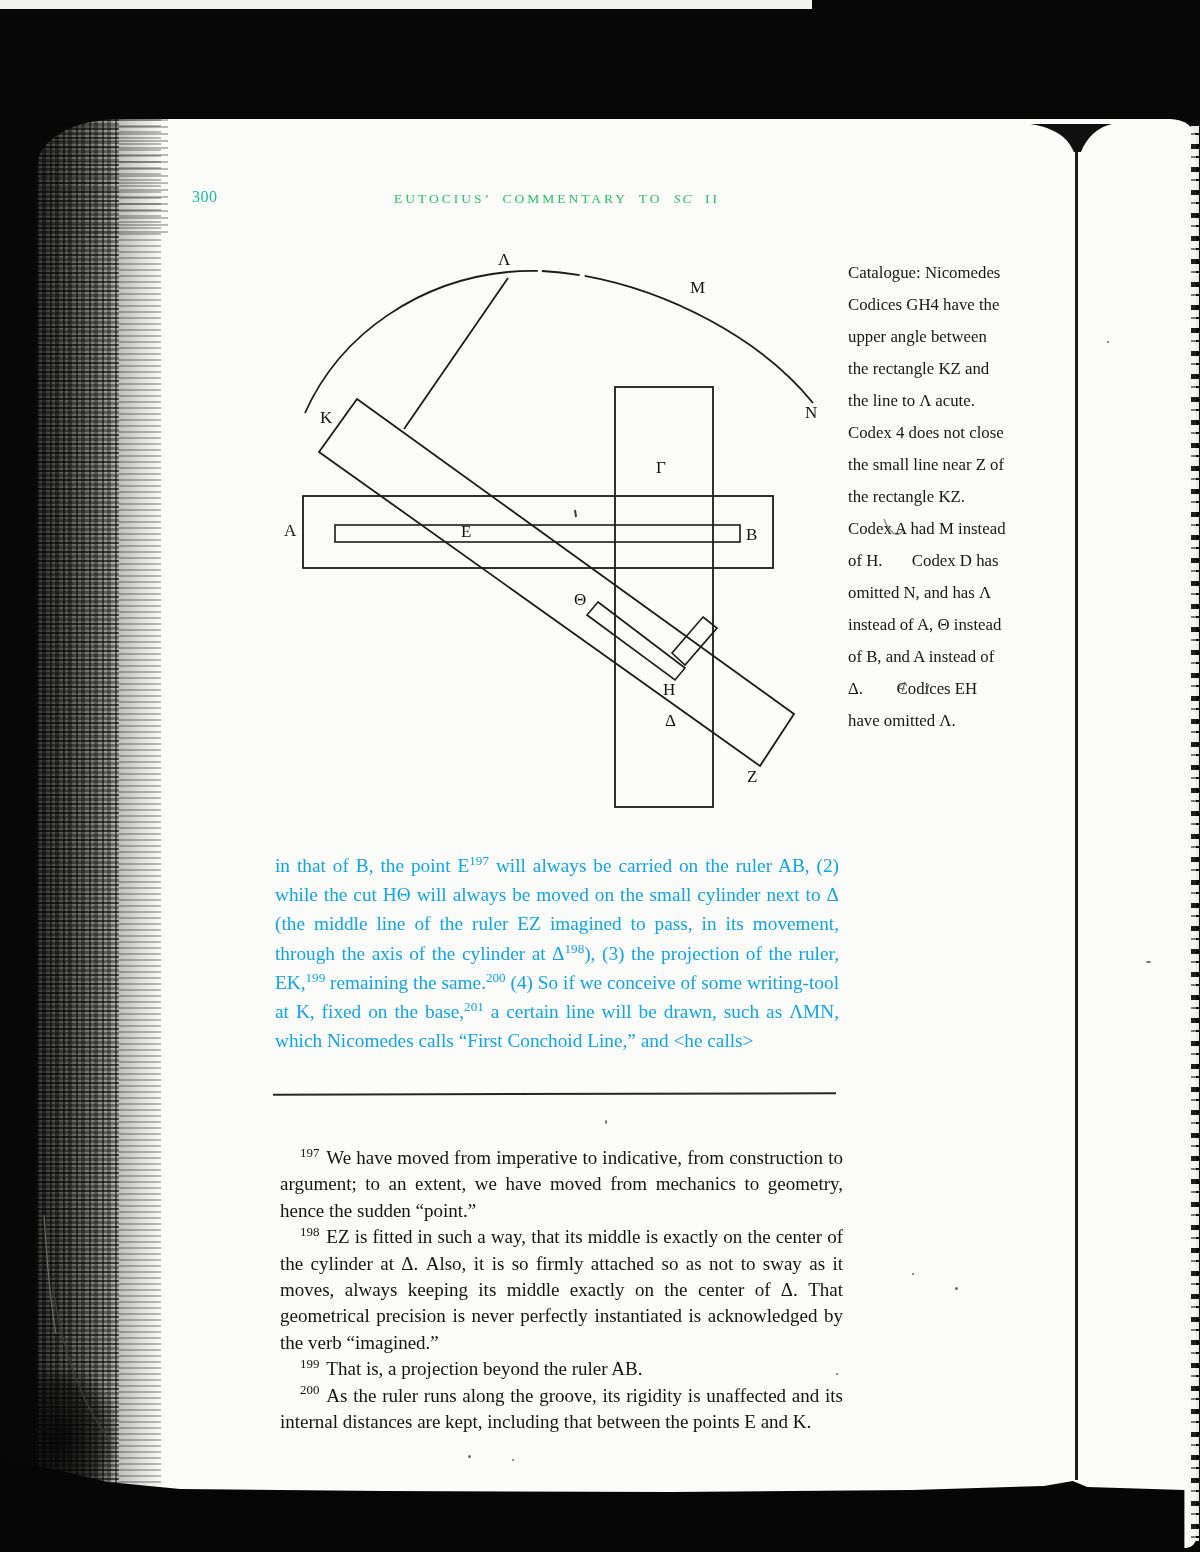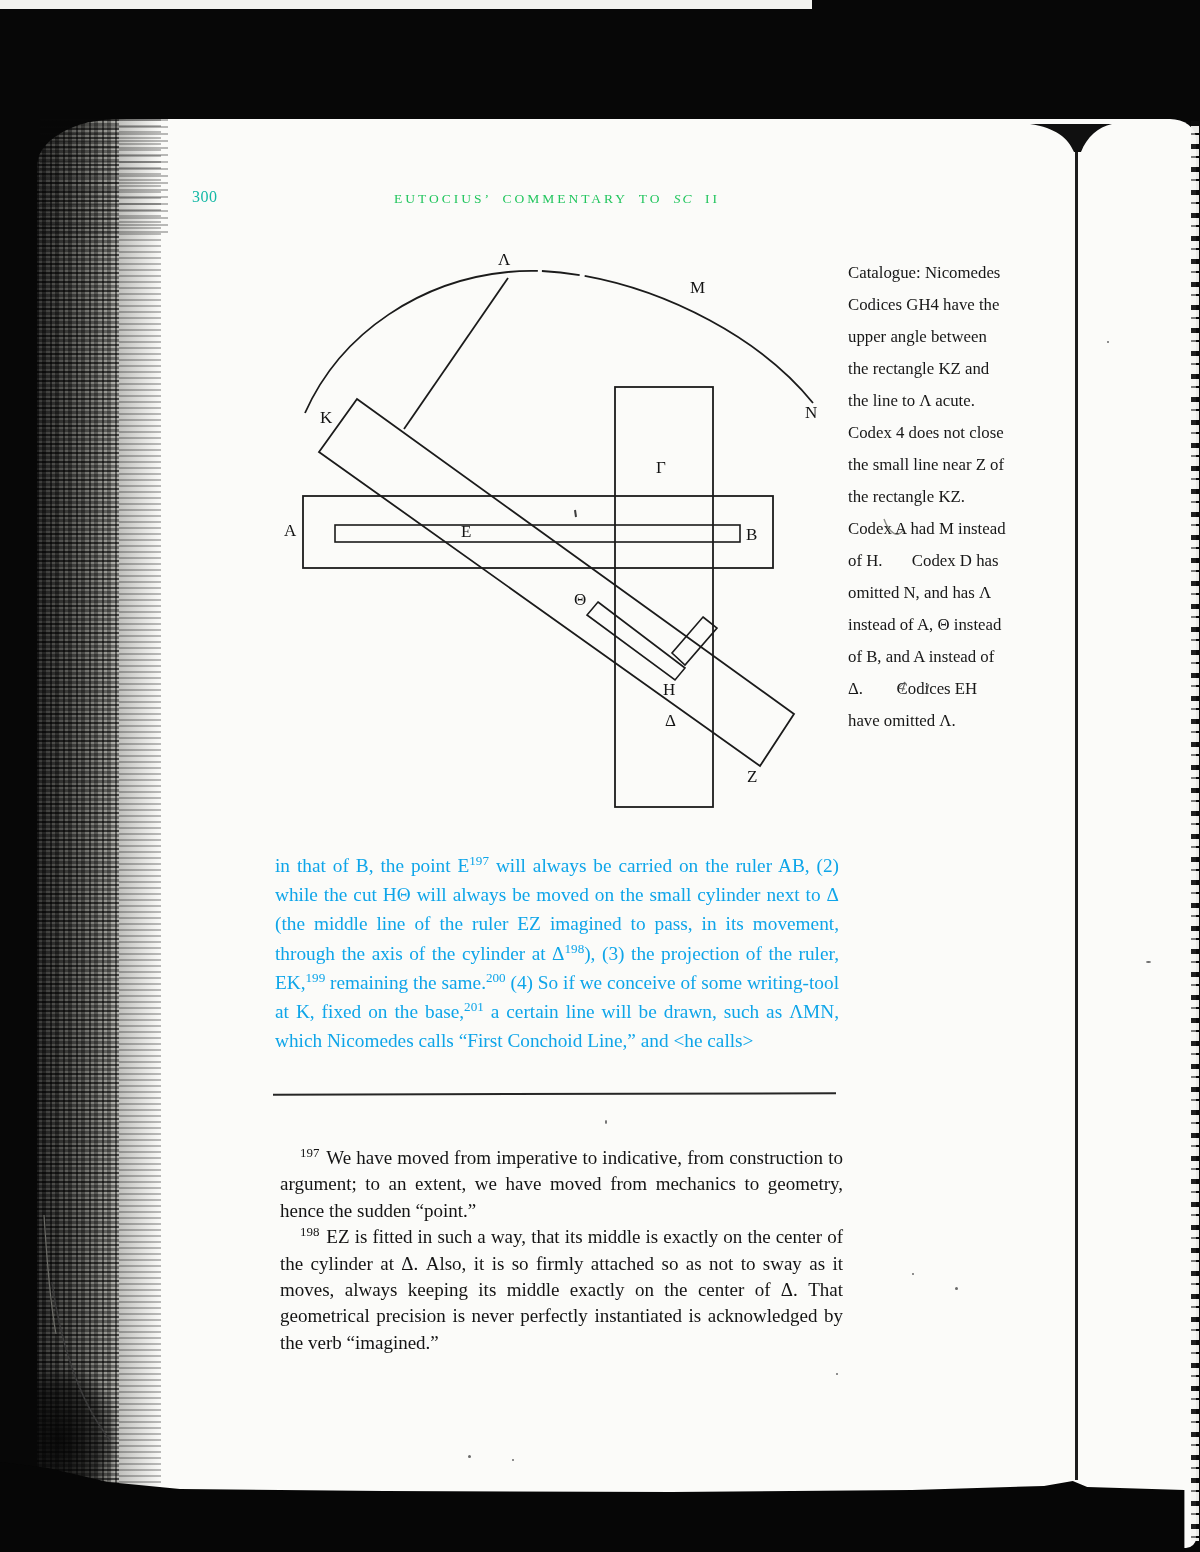--- a/index.html
+++ b/index.html
@@ -143,20 +143,22 @@
 have omitted Λ.</div>
 
 <span class="abs pencil-mark">4 1</span>
 
 <p class="abs body-text" style="margin:0;"><span>in that of B, the point E</span><sup>197</sup><span> will always be carried on the ruler AB, (2) while the cut HΘ will always be moved on the small cylinder next to Δ (the middle line of the ruler EZ imagined to pass, in its movement, through the axis of the cylinder at Δ</span><sup>198</sup><span>), (3) the projection of the ruler, EK,</span><sup>199</sup><span> remaining the same.</span><sup>200</sup><span> (4) So if we conceive of some writing-tool at K, fixed on the base,</span><sup>201</sup><span> a certain line will be drawn, such as ΛMN, which Nicomedes calls “First Conchoid Line,” and &lt;he calls&gt;</span></p>
 
 <div class="abs footnote-rule"></div>
 <div class="abs footnotes">
   <div class="footnote"><sup>197</sup><span>We have moved from imperative to indicative, from construction to argument; to an extent, we have moved from mechanics to geometry, hence the sudden “point.”</span></div>
   <div class="footnote"><sup>198</sup><span>EZ is fitted in such a way, that its middle is exactly on the center of the cylinder at Δ. Also, it is so firmly attached so as not to sway as it moves, always keeping its middle exactly on the center of Δ. That geometrical precision is never perfectly instantiated is acknowledged by the verb “imagined.”</span></div>
+  <div class="footnote"><sup>199</sup><span>That is, a projection beyond the ruler AB.</span></div>
+  <div class="footnote"><sup>200</sup><span>As the ruler runs along the groove, its rigidity is unaffected and its internal distances are kept, including that between the points E and K.</span></div>
 </div>
 
 <div class="abs dot" style="left:955px;top:1287px;"></div>
 <div class="abs dot" style="left:1146px;top:961px;width:5px;height:2px;"></div>
 <div class="abs dot" style="left:468px;top:1455px;"></div>
 <div class="abs dot" style="left:512px;top:1459px;width:2px;height:2px;"></div>
 <div class="abs dot" style="left:277px;top:1517px;"></div>
 <div class="abs dot" style="left:836px;top:1373px;width:2px;height:2px;"></div>
 <div class="abs dot" style="left:605px;top:1120px;width:2px;height:4px;"></div>
 <div class="abs dot" style="left:912px;top:1273px;width:2px;height:2px;"></div>

